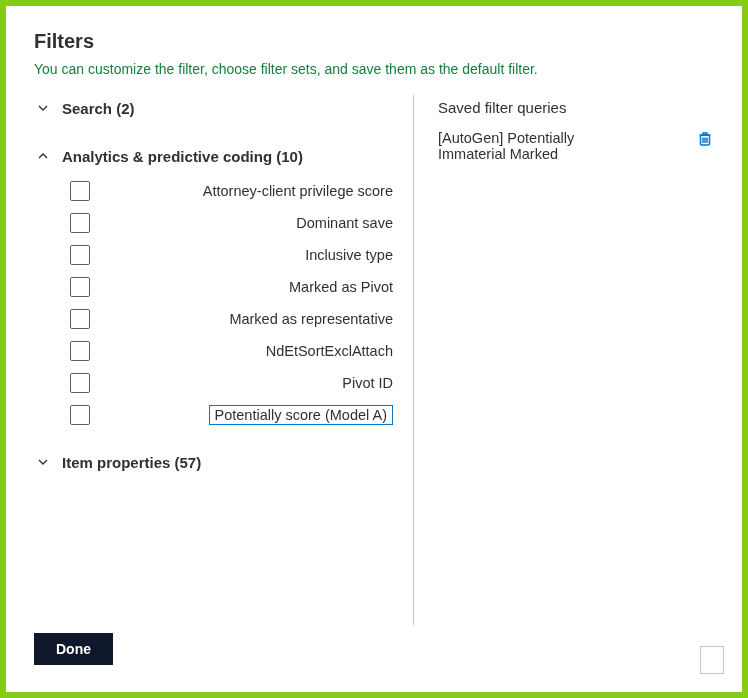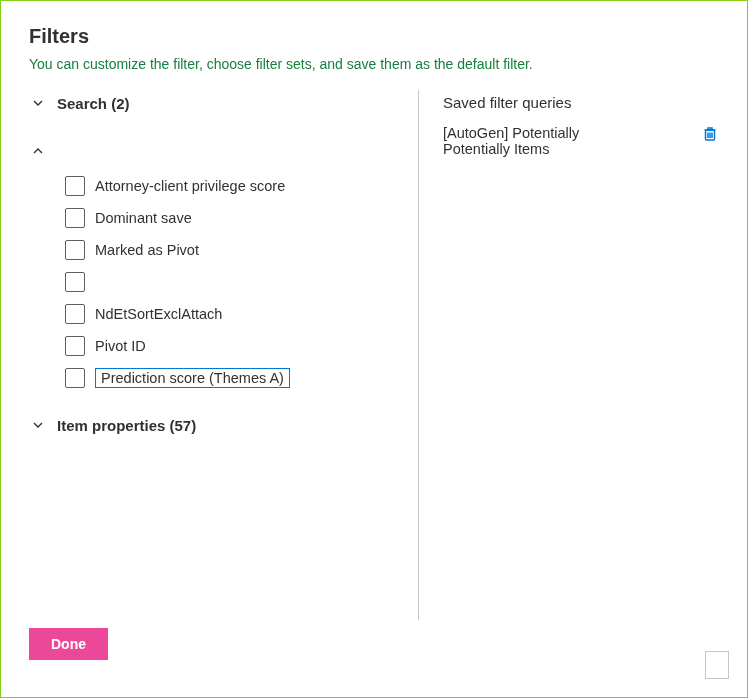--- a/index.html
+++ b/index.html
@@ -6,21 +6,21 @@
   html, body { margin: 0; padding: 0; }
   body {
     font-family: "Segoe UI", -apple-system, BlinkMacSystemFont, sans-serif;
     font-size: 14px;
     color: #323130;
     background: #fff;
   }
   .dialog {
     width: 748px;
     height: 698px;
-    border: 1px solid #84cc16;
+    border: 6px solid #84cc16;
     padding: 20px 28px 20px 28px;
     position: relative;
   }
   .title {
     font-size: 20px;
     font-weight: 600;
     margin: 4px 0 8px 0;
   }
   .subtitle {
     font-size: 14px;
@@ -61,20 +61,21 @@
   }
   .chev svg { stroke: #323130; stroke-width: 1.4; fill: none; }
   .group-items {
     margin: 10px 0 0 36px;
   }
   .filter-row {
     display: flex;
     align-items: center;
     margin-bottom: 8px;
     height: 24px;
+    justify-content: space-between;
   }
   .checkbox {
     width: 20px;
     height: 20px;
     border: 1.5px solid #605e5c;
     border-radius: 2px;
     margin-right: 10px;
     flex-shrink: 0;
     cursor: pointer;
   }
@@ -104,21 +105,21 @@
   }
   .trash {
     cursor: pointer;
     color: #0078d4;
   }
   .trash svg { stroke: #0078d4; fill: none; stroke-width: 1.5; }
   .footer {
     margin-top: 8px;
   }
   .btn-primary {
-    background: #ec4899;
+    background: #0f172a;
     color: #fff;
     border: none;
     font-size: 14px;
     font-weight: 600;
     padding: 8px 22px;
     cursor: pointer;
   }
   .corner-box {
     position: absolute;
     right: 18px;
@@ -148,68 +149,74 @@
             <span>Search (2)</span>
           </div>
         </div>
         <div class="group">
           <div class="group-header">
             <span class="chev">
               <svg width="14" height="14" viewBox="0 0 14 14">
                 <polyline points="3,9 7,5 11,9"></polyline>
               </svg>
             </span>
+            <span>Analytics &amp; predictive coding (10)</span>
           </div>
           <div class="group-items">
             <div class="filter-row">
               <span class="checkbox"></span>
               <span class="filter-label">Attorney-client privilege score</span>
             </div>
             <div class="filter-row">
               <span class="checkbox"></span>
               <span class="filter-label">Dominant save</span>
             </div>
             <div class="filter-row">
               <span class="checkbox"></span>
+              <span class="filter-label">Inclusive type</span>
+            </div>
+            <div class="filter-row">
+              <span class="checkbox"></span>
               <span class="filter-label">Marked as Pivot</span>
             </div>
             <div class="filter-row">
               <span class="checkbox"></span>
+              <span class="filter-label">Marked as representative</span>
             </div>
             <div class="filter-row">
               <span class="checkbox"></span>
               <span class="filter-label">NdEtSortExclAttach</span>
             </div>
             <div class="filter-row">
               <span class="checkbox"></span>
               <span class="filter-label">Pivot ID</span>
             </div>
             <div class="filter-row">
               <span class="checkbox"></span>
-              <span class="filter-label highlighted">Prediction score (Themes A)</span>
+              <span class="filter-label highlighted">Potentially score (Model A)</span>
             </div>
           </div>
         </div>
         <div class="group">
           <div class="group-header">
             <span class="chev">
               <svg width="14" height="14" viewBox="0 0 14 14">
                 <polyline points="3,5 7,9 11,5"></polyline>
               </svg>
             </span>
             <span>Item properties (57)</span>
           </div>
         </div>
       </div>
 
     <div class="right-col">
       <div class="saved-title">Saved filter queries</div>
       <div id="saved-list">
           <div class="saved-row">
-            <div class="saved-name">[AutoGen] Potentially Potentially Items</div>
+            <div class="saved-name">[AutoGen] Potentially Immaterial Marked</div>
             <span class="trash"><svg width="18" height="18" viewBox="0 0 18 18">
                 <rect x="4.5" y="5" width="9" height="10" rx="1"></rect>
                 <line x1="7" y1="7.5" x2="7" y2="13"></line>
                 <line x1="9" y1="7.5" x2="9" y2="13"></line>
                 <line x1="11" y1="7.5" x2="11" y2="13"></line>
                 <line x1="3.5" y1="5" x2="14.5" y2="5"></line>
                 <rect x="7" y="3" width="4" height="2"></rect>
               </svg></span>
           </div>
         </div>

